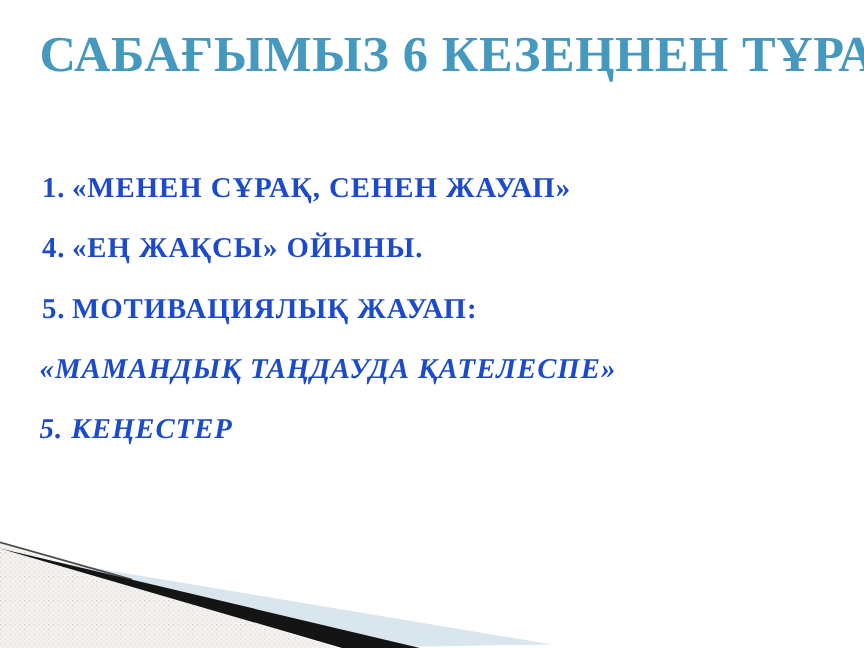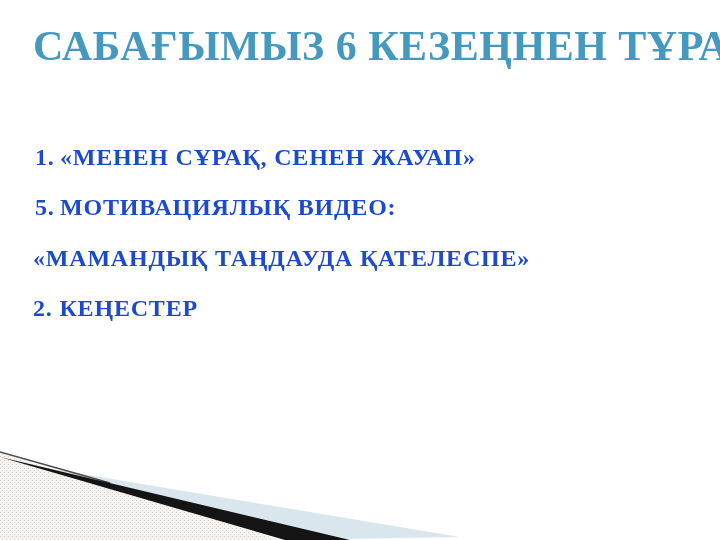--- a/index.html
+++ b/index.html
@@ -40,20 +40,21 @@
     line-height: 50.3px;
     padding-left: 35px;
     font-size: 24px;
     font-weight: bold;
     letter-spacing: 0.8px;
     color: #1C4ACC;
     white-space: nowrap;
   }
   .line.noindent {
     padding-left: 33px;
+    font-style: italic;
   }
   .num {
     display: inline-block;
     min-width: 25px;
   }
   .corner-decoration {
     position: absolute;
     left: 0;
     top: 0;
     width: 720px;
@@ -66,27 +67,30 @@
 
 <div class="slide">
 
   <div class="slide-title">САБАҒЫМЫЗ 6 КЕЗЕҢНЕН ТҰРАДЫ:</div>
 
   <div class="stage-list">
     <div class="line">
       <span class="num">1.</span><span>«МЕНЕН СҰРАҚ, СЕНЕН ЖАУАП»</span>
     </div>
     <div class="line">
-      <span class="num">5.</span><span>МОТИВАЦИЯЛЫҚ ВИДЕО:</span>
+      <span class="num">4.</span><span>«ЕҢ ЖАҚСЫ» ОЙЫНЫ.</span>
+    </div>
+    <div class="line">
+      <span class="num">5.</span><span>МОТИВАЦИЯЛЫҚ ЖАУАП:</span>
     </div>
     <div class="line noindent">
       <span>«МАМАНДЫҚ ТАҢДАУДА ҚАТЕЛЕСПЕ»</span>
     </div>
     <div class="line noindent">
-      <span>2. КЕҢЕСТЕР</span>
+      <span>5. КЕҢЕСТЕР</span>
     </div>
   </div>
 
   <svg class="corner-decoration" width="720" height="540" viewBox="0 0 720 540" xmlns="http://www.w3.org/2000/svg">
     <defs>
       <pattern id="dotTexture" width="4" height="4" patternUnits="userSpaceOnUse">
         <rect width="4" height="4" fill="#F4F3F1"></rect>
         <rect x="0" y="0" width="1" height="1" fill="#CFC9C3"></rect>
         <rect x="2" y="2" width="1" height="1" fill="#DDD7D1"></rect>
       </pattern>

